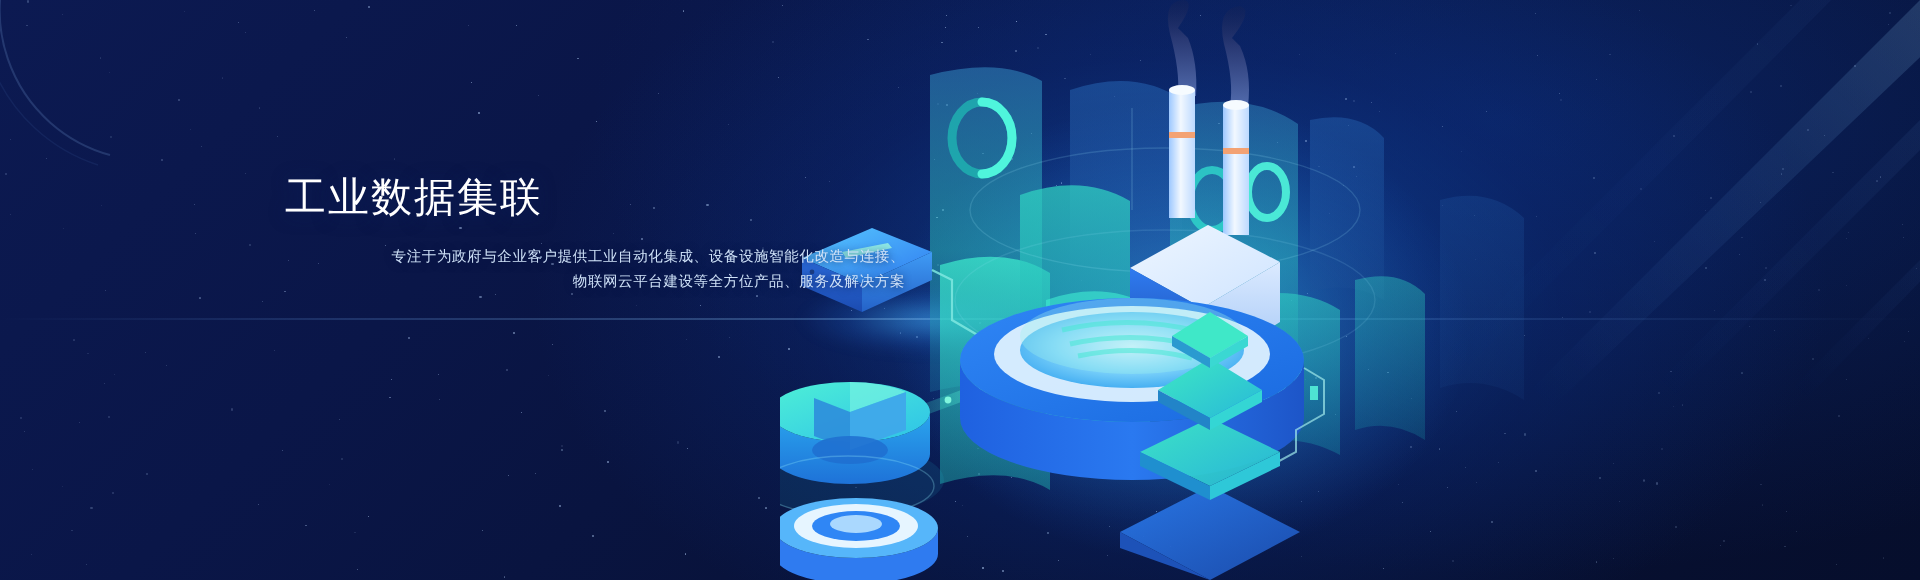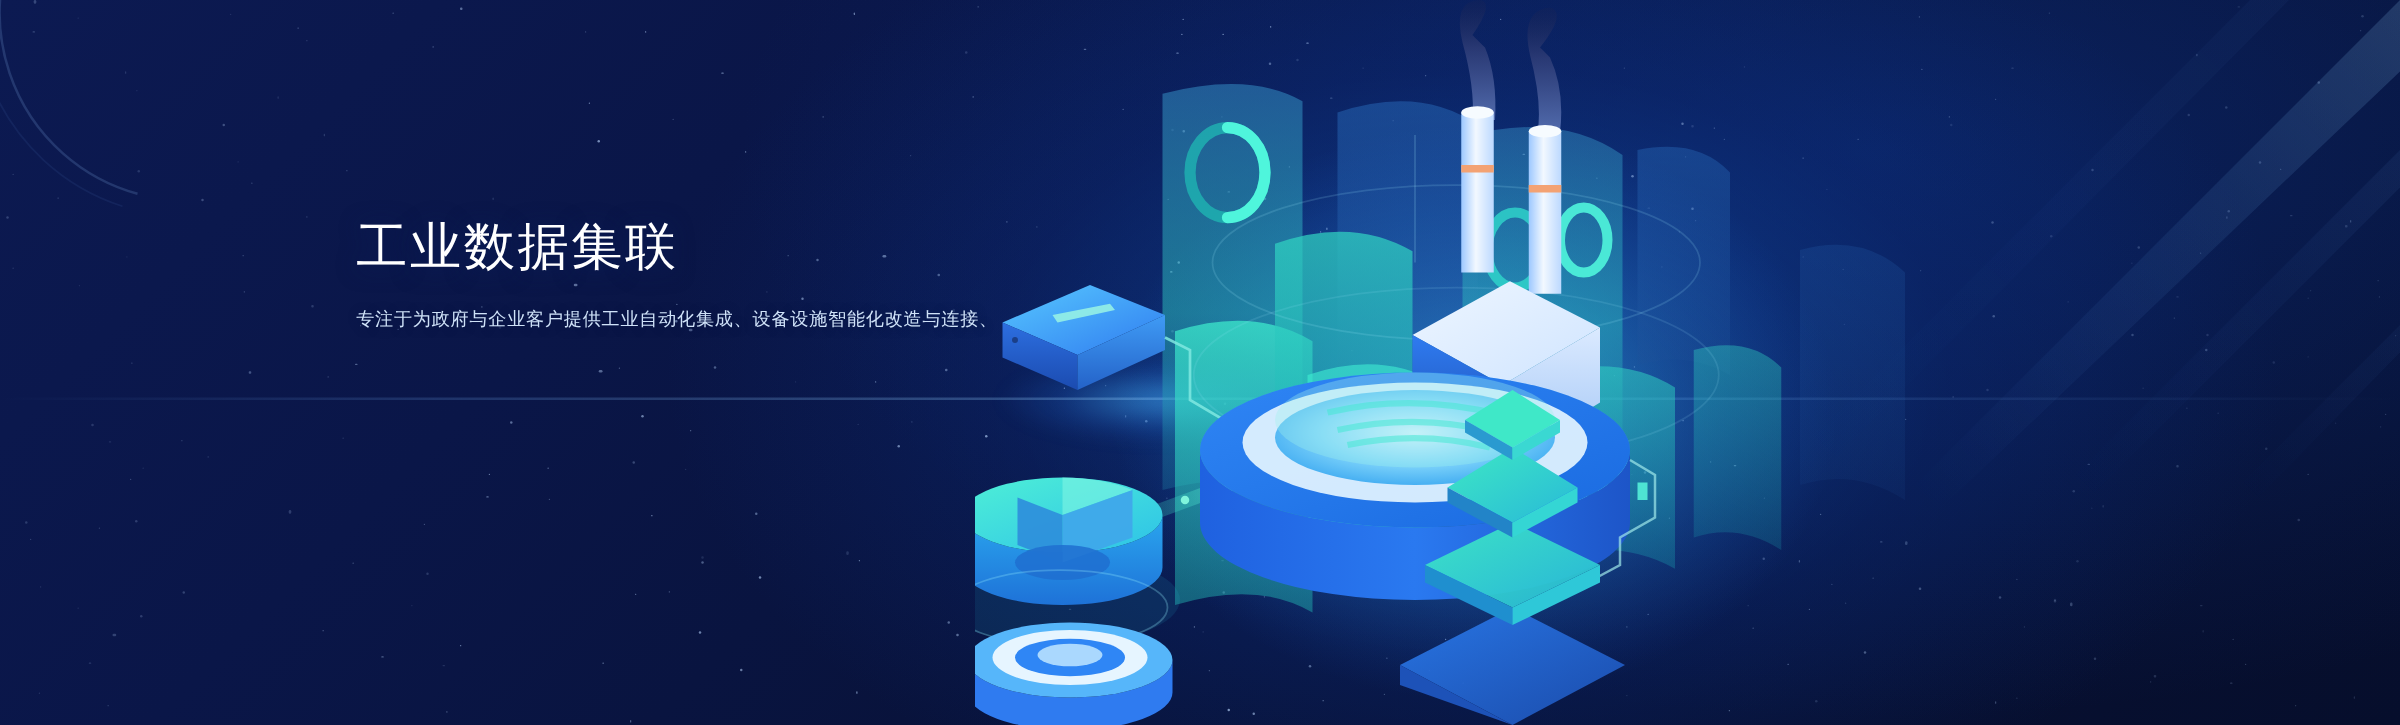--- a/index.html
+++ b/index.html
@@ -24,21 +24,21 @@
   .glowspot{position:absolute;left:800px;top:285px;width:260px;height:70px;pointer-events:none;
             background:radial-gradient(ellipse at center, rgba(70,180,255,.55) 0%, rgba(40,120,230,.18) 45%, rgba(0,0,0,0) 72%);
             filter:blur(6px);}
 
   
   .textblock{position:absolute;left:285px;top:148px;width:620px;z-index:40;margin-top:24px;}
   .headline{color:#ffffff;font-size:41px;line-height:50px;letter-spacing:2px;font-weight:400;
             text-shadow:0 2px 18px rgba(10,30,90,.85);}
   .headline div{white-space:nowrap;}
   .subtitle{margin-top:22px;color:#cfe2f8;font-size:14.5px;line-height:25px;letter-spacing:.6px;
-            text-shadow:0 1px 8px rgba(8,20,70,.9);}
+            text-shadow:0 1px 8px rgba(8,20,70,.9);text-align:right;}
   .subtitle div{white-space:nowrap;}
 
   
   .scene{position:absolute;left:780px;top:0;width:1140px;height:580px;z-index:30;}
   .scene svg{display:block;}
 </style>
 </head>
 <body>
 
 <div class="banner">
@@ -411,20 +411,21 @@
 
   <div class="glowspot"></div>
   <div class="hgrid"></div>
 
   <div class="textblock">
     <div class="headline">
       <div>工业数据集联</div>
     </div>
     <div class="subtitle">
       <div>专注于为政府与企业客户提供工业自动化集成、设备设施智能化改造与连接、</div>
+      <div>物联网云平台建设等全方位产品、服务及解决方案</div>
     </div>
   </div>
 
   <div class="scene">
   <svg width="1140" height="580" viewBox="0 0 1140 580">
     <defs>
       <linearGradient id="gGlassA" x1="0" y1="0" x2="0" y2="1">
         <stop offset="0%" stop-color="#2f7fb8" stop-opacity=".62"></stop>
         <stop offset="55%" stop-color="#2ec9c2" stop-opacity=".48"></stop>
         <stop offset="100%" stop-color="#1d7ea8" stop-opacity=".30"></stop>

